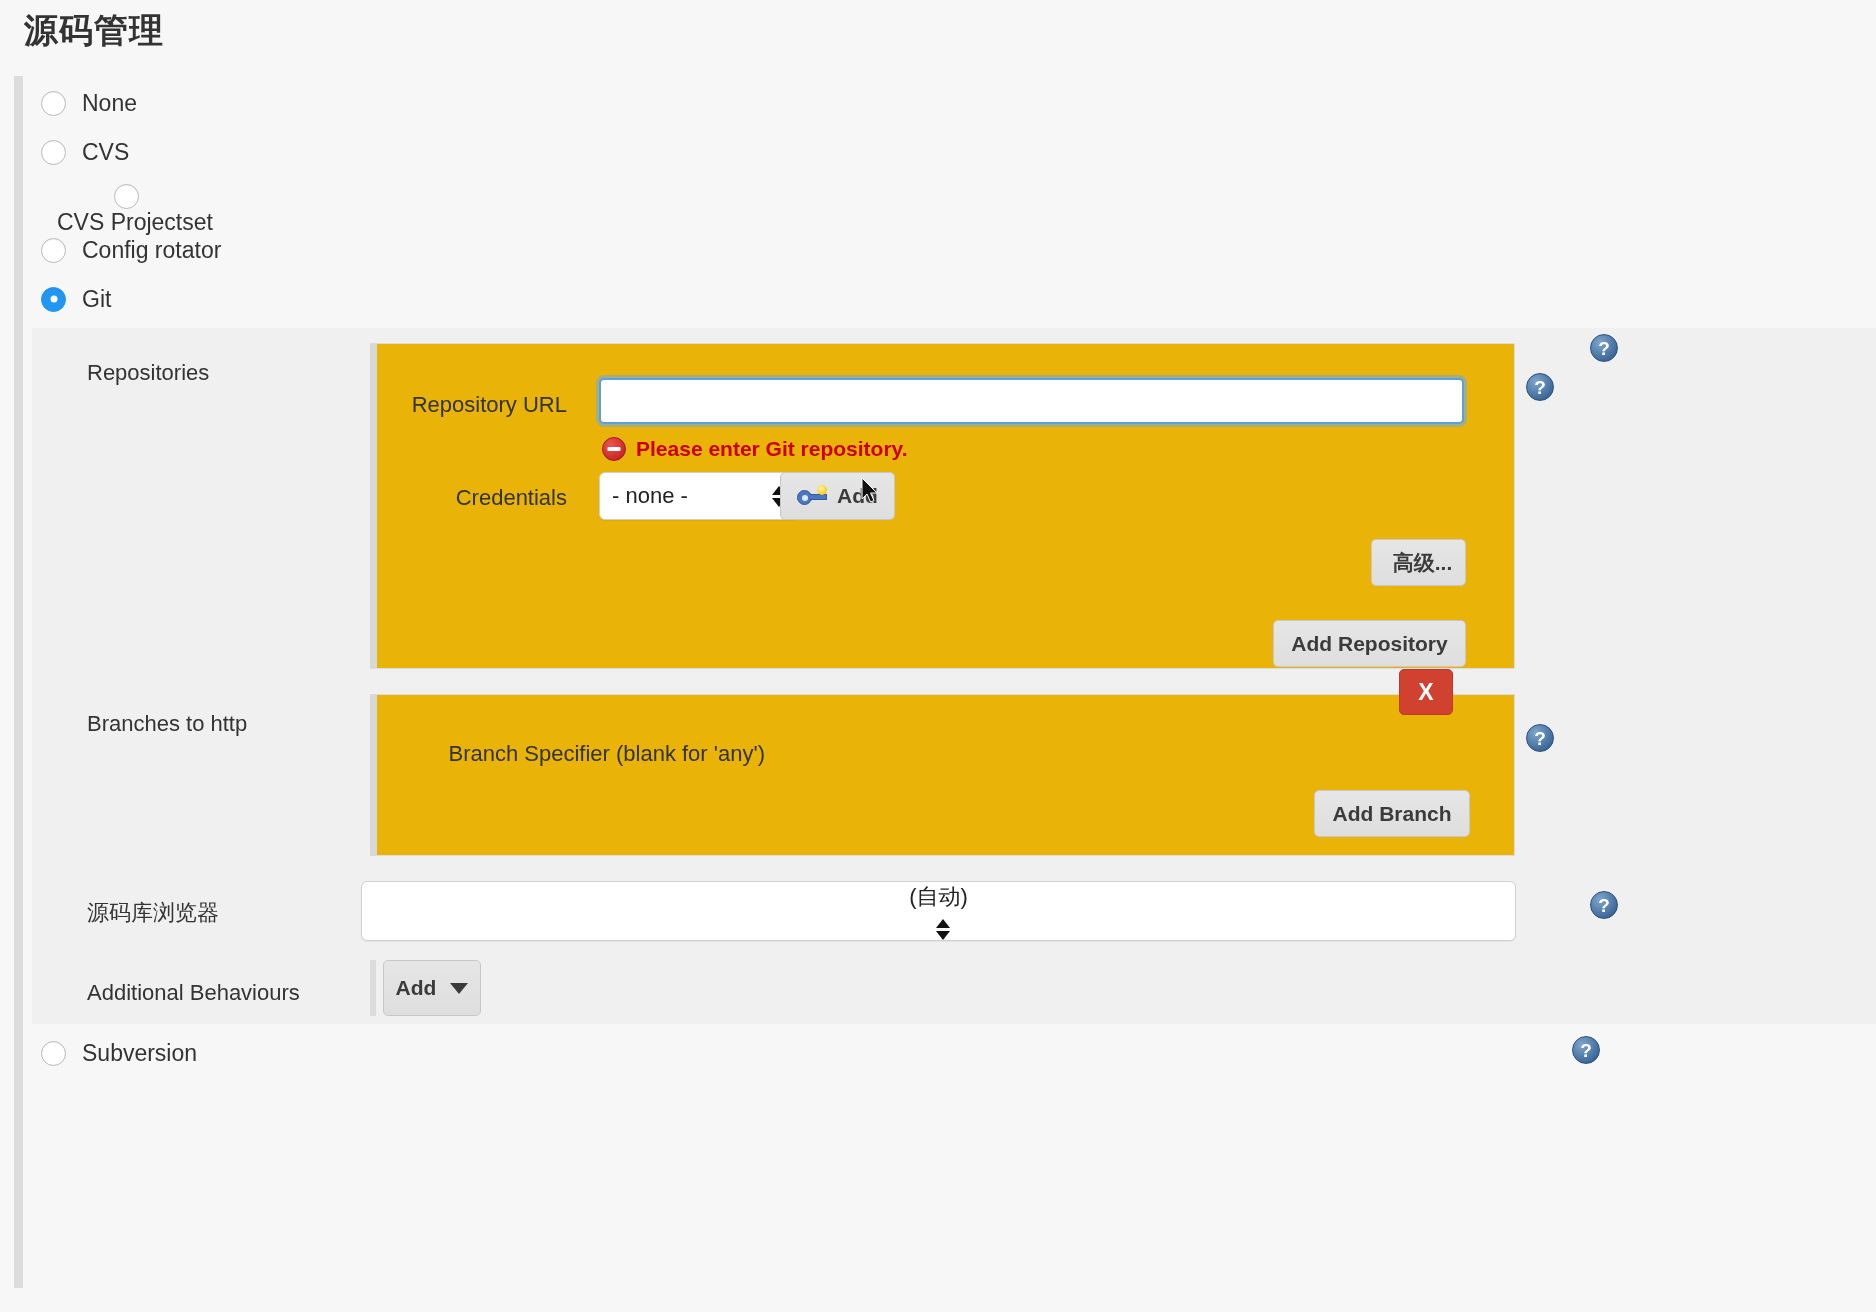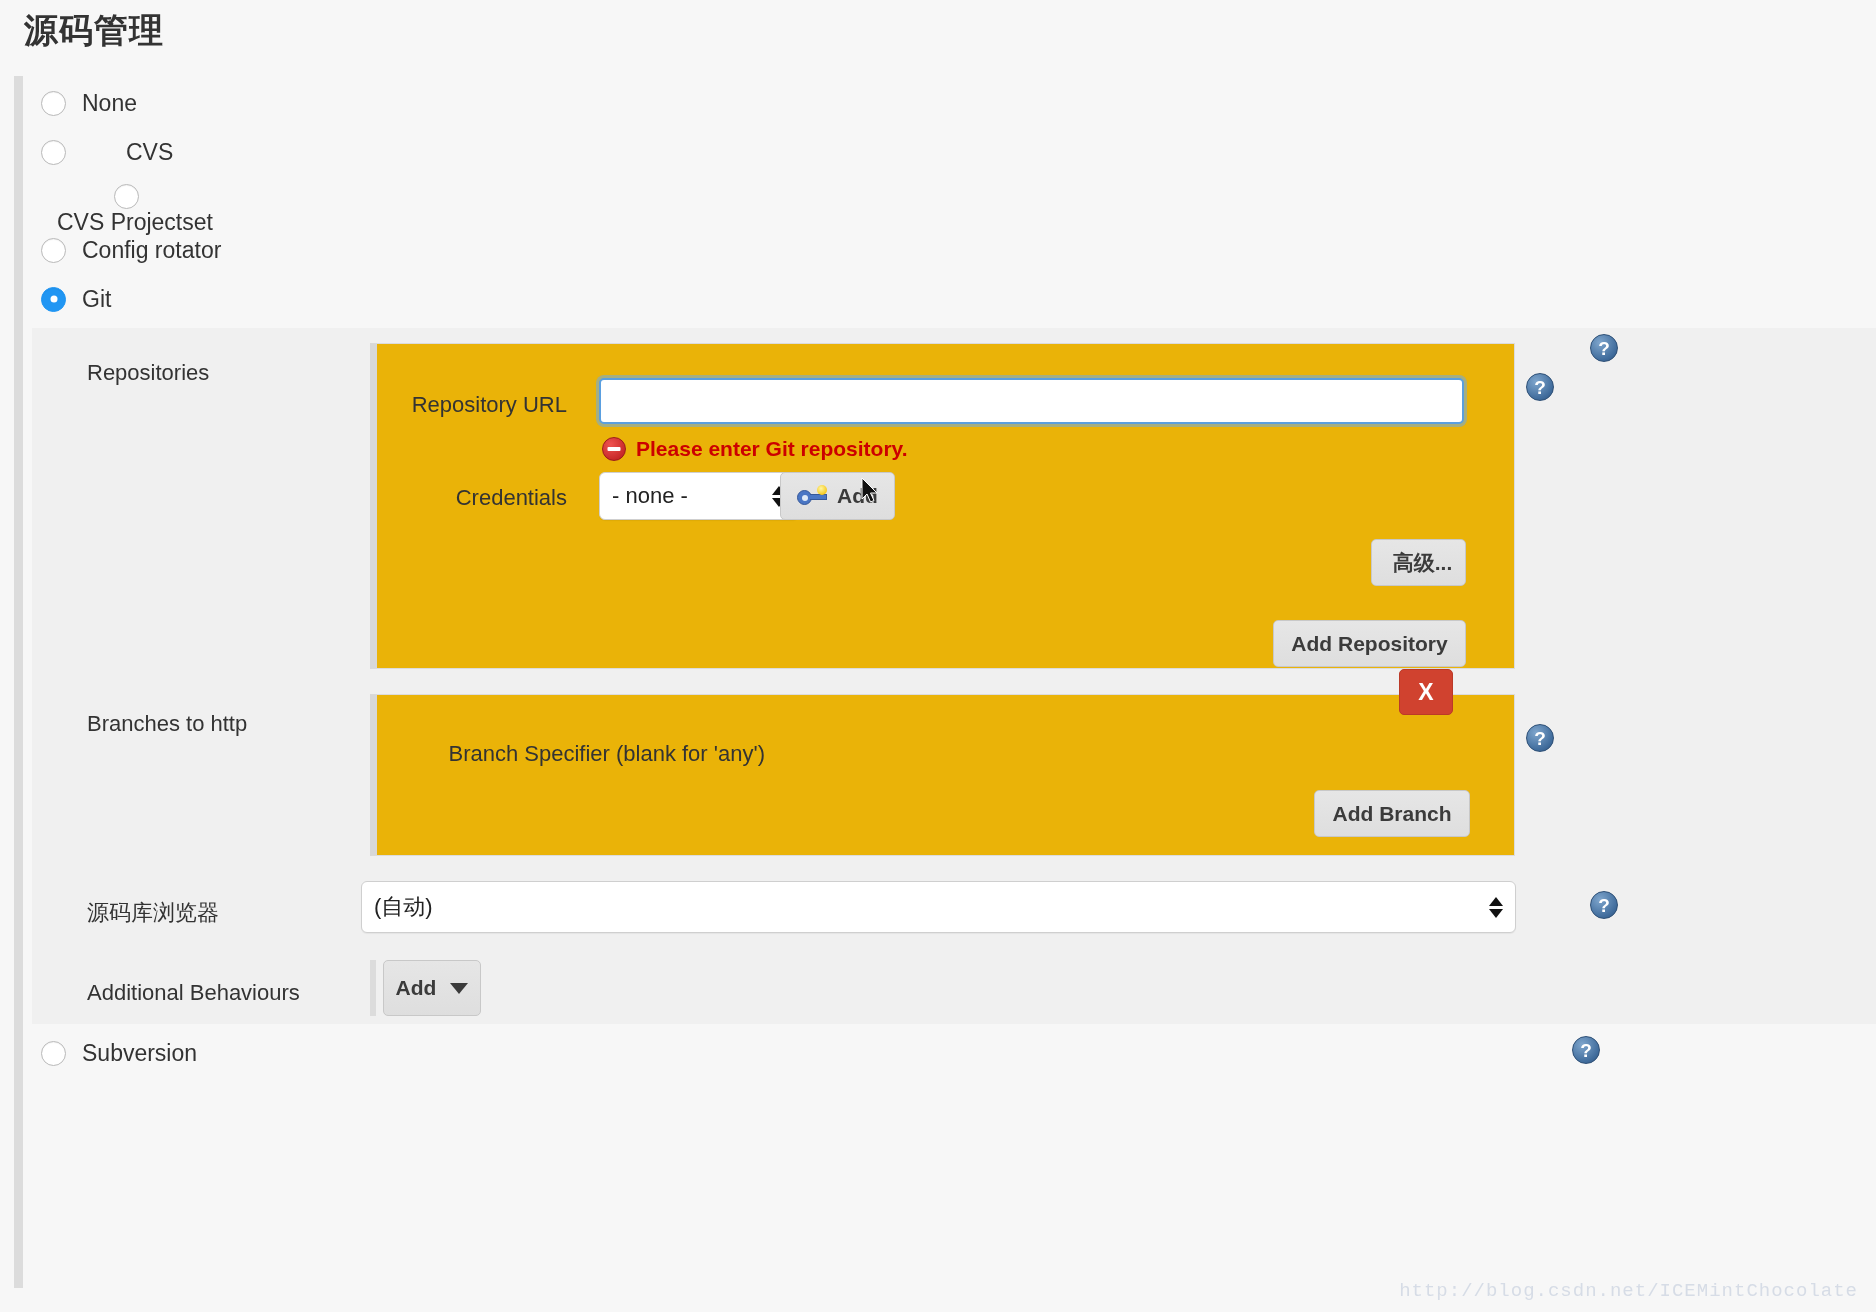--- a/index.html
+++ b/index.html
@@ -205,21 +205,21 @@
 <div class="page">
 
   <div class="page-title">源码管理</div>
 
   <div class="scm-block">
 
     <div class="radio-row" style="top:10px;">
       <span class="radio"></span>
       <span class="radio-label">None</span>
     </div>
-    <div class="radio-row" style="top:59px;gap:44px;">
+    <div class="radio-row" style="top:59px;">
       <span class="radio"></span>
       <span class="radio-label">CVS</span>
     </div>
     <div class="radio-row" style="top:108px;flex-direction:column;">
       <span class="radio"></span>
       <span class="radio-label">CVS Projectset</span>
     </div>
     <div class="radio-row" style="top:157px;">
       <span class="radio"></span>
       <span class="radio-label">Config rotator</span>
@@ -302,21 +302,21 @@
           <span>Add Branch</span>
         </div>
       </div>
 
       <div class="help-icon" style="left:1494px; top:396px;">
         <span>?</span>
       </div>
 
       <div class="cfg-label" style="left:55px; top:570px;">源码库浏览器</div>
 
-      <div class="sel" style="left:329px; top:553px; width:1155px; height:52px;">
+      <div class="sel" style="left:329px; top:553px; width:1155px; height:60px;flex-direction:column;">
         <span class="sel-value">(自动)</span>
         <span class="sel-arrows">
             <i class="up"></i>
             <i class="down"></i>
           </span>
       </div>
 
       <div class="help-icon" style="left:1558px; top:563px;">
         <span>?</span>
       </div>
@@ -336,15 +336,14 @@
       <span class="radio"></span>
       <span class="radio-label">Subversion</span>
     </div>
 
     <div class="help-icon" style="left:1549px; top:960px;">
       <span>?</span>
     </div>
 
   </div>
 
-  <div class="watermark">http://blog.csdn.net/ICEMintChocolate</div>
 
 </div>
 
 </body></html>

